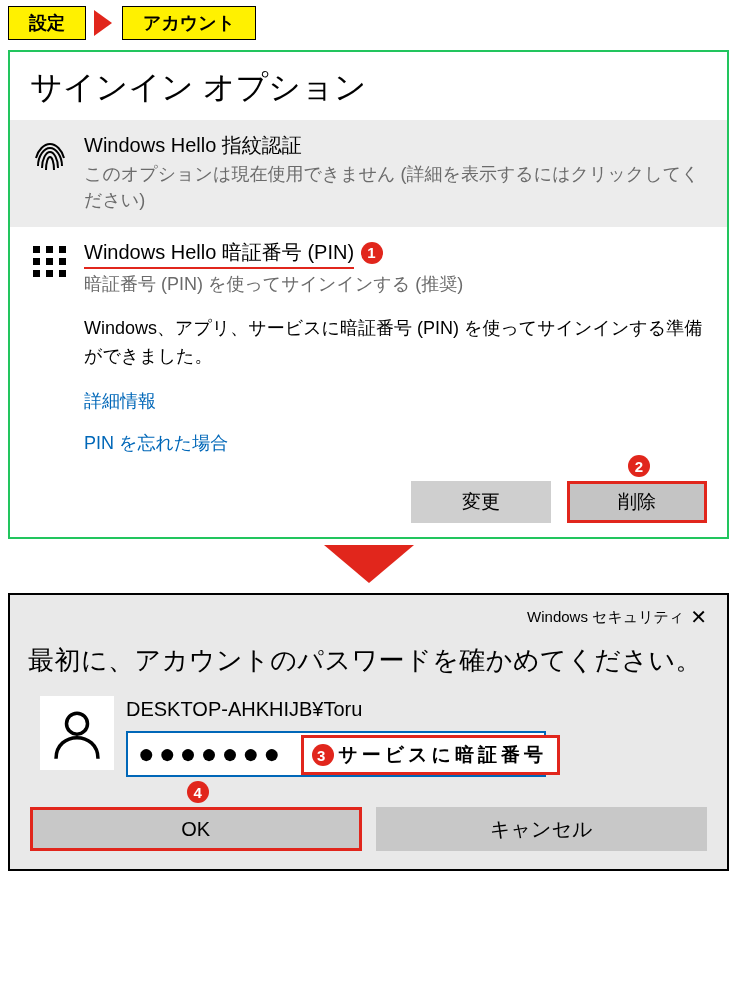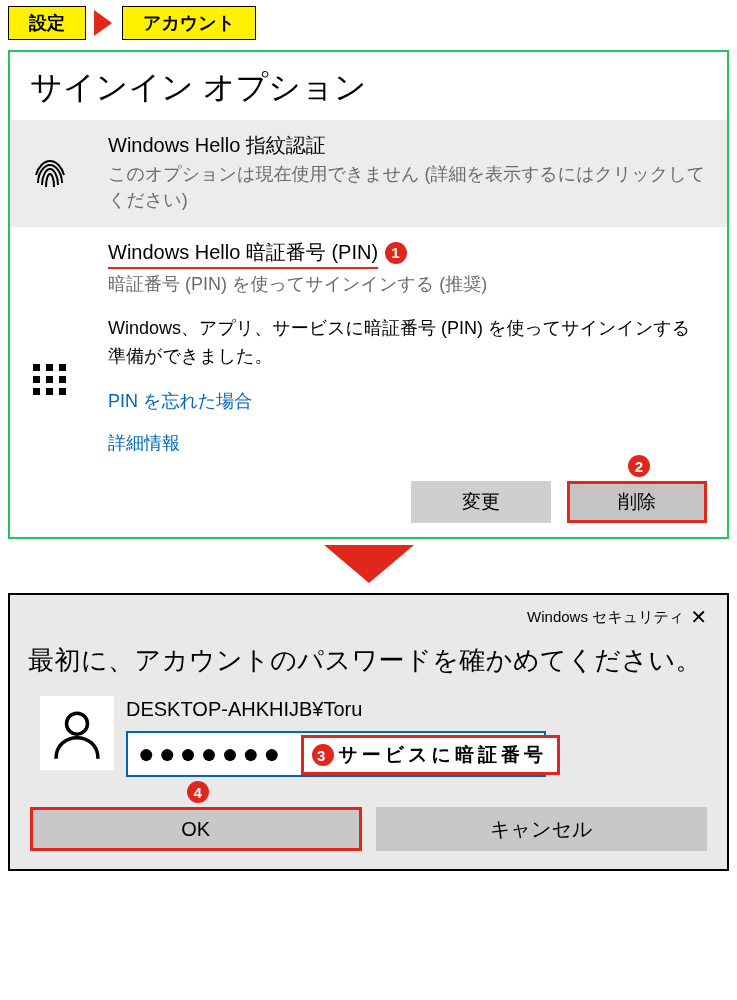--- a/index.html
+++ b/index.html
@@ -26,23 +26,23 @@
       border: 2px solid #22c55e;
       margin: 0 8px 6px;
     }
     .panel-title {
       font-size: 32px;
       padding: 14px 20px 10px;
     }
 
     .option {
       display: flex;
-      align-items: center;
+      align-items: flex-start;
       padding: 12px 20px 14px 20px;
-      column-gap: 36px;
+      column-gap: 12px;
     }
     .option.gray { background: #ececec; }
     .opt-icon { width: 42px; flex: none; padding-top: 4px; }
     .opt-body { flex: 1; }
     .opt-title {
       font-size: 20px;
       color: #000;
       display: inline-block;
     }
     .opt-sub {
@@ -224,22 +224,22 @@
         </g>
       </svg>
     </div>
     <div class="opt-body">
       <div>
         <span class="opt-title underline2">Windows Hello 暗証番号 (PIN)</span>
         <span class="badge">1</span>
       </div>
       <div class="opt-sub">暗証番号 (PIN) を使ってサインインする (推奨)</div>
       <div class="opt-desc">Windows、アプリ、サービスに暗証番号 (PIN) を使ってサインインする準備ができました。</div>
+      <a class="link">詳細情報</a>
       <a class="link">PIN を忘れた場合</a>
-      <a class="link">詳細情報</a>
 
       <div class="btn-row">
         <button class="btn">変更</button>
         <button class="btn hl">
           <span class="badge above">2</span>
           <span>削除</span>
         </button>
       </div>
     </div>
   </div>

